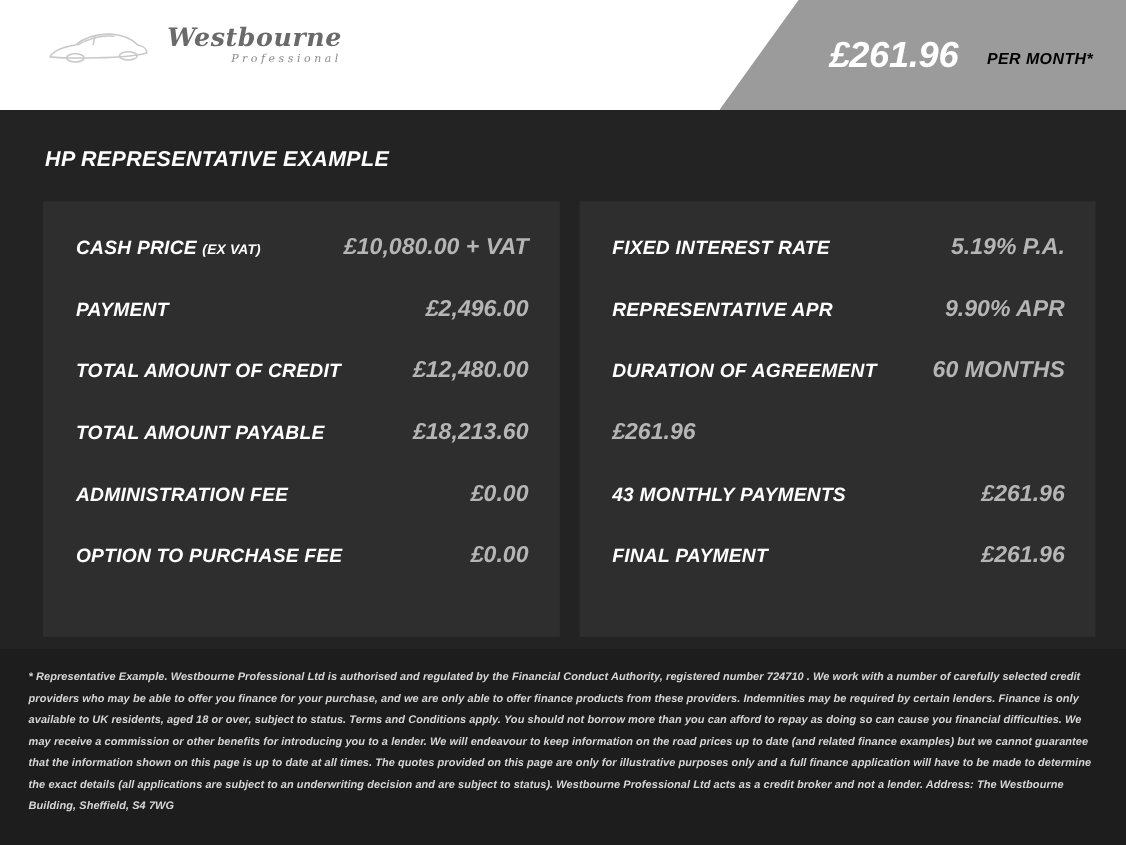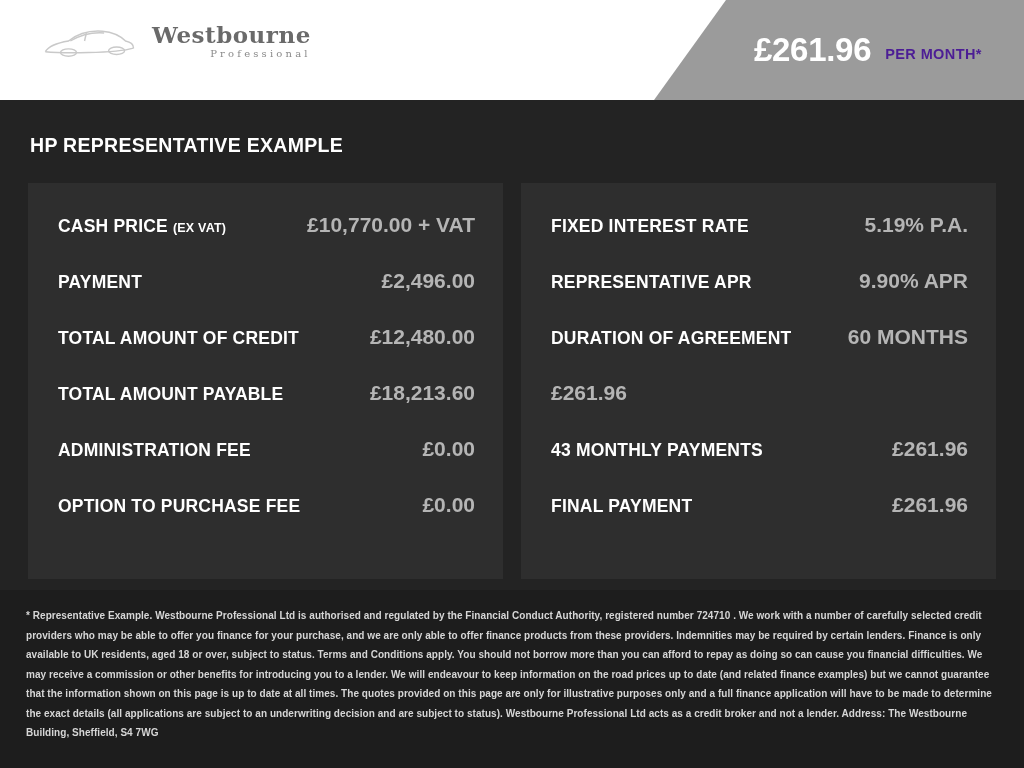--- a/index.html
+++ b/index.html
@@ -8,20 +8,21 @@
     background: #1c1c1c;
     font-family: "Liberation Sans", sans-serif;
     overflow: hidden;
   }
   .page {
     position: relative;
     width: 1024px; height: 768px;
     background: #232323;
     display: flex;
     flex-direction: column;
+    font-style: italic;
   }
 
   
   .header {
     position: relative;
     height: 100px;
     background: #ffffff;
     flex: none;
     overflow: hidden;
   }
@@ -61,32 +62,32 @@
     justify-content: flex-start;
     padding-left: 100px;
   }
   .price-amount {
     color: #ffffff;
     font-size: 33px;
     font-weight: bold;
     letter-spacing: -0.3px;
   }
   .price-period {
-    color: #4c1d95;
+    color: #000000;
     font-size: 14.5px;
     font-weight: bold;
     letter-spacing: 0.4px;
-    margin-left: 14px;
+    margin-left: 26px;
     margin-top: 8px;
   }
 
   
   .body-area {
     flex: 1;
-    padding: 26px 28px 0 28px;
+    padding: 26px 28px 0 39px;
     position: relative;
   }
   .section-title {
     color: #ffffff;
     font-size: 19.5px;
     font-weight: bold;
     letter-spacing: 0.3px;
     margin: 8px 0 0 2px;
   }
 
@@ -174,21 +175,21 @@
   </div>
 
   <div class="body-area">
     <div class="section-title">HP REPRESENTATIVE EXAMPLE</div>
 
     <div class="columns">
 
       <div class="card">
         <div class="row">
           <span class="row-label"><span>CASH PRICE</span><span class="sub">(EX VAT)</span></span>
-          <span class="row-value">£10,770.00 + VAT</span>
+          <span class="row-value">£10,080.00 + VAT</span>
         </div>
         <div class="row">
           <span class="row-label">PAYMENT</span>
           <span class="row-value">£2,496.00</span>
         </div>
         <div class="row">
           <span class="row-label">TOTAL AMOUNT OF CREDIT</span>
           <span class="row-value">£12,480.00</span>
         </div>
         <div class="row">

